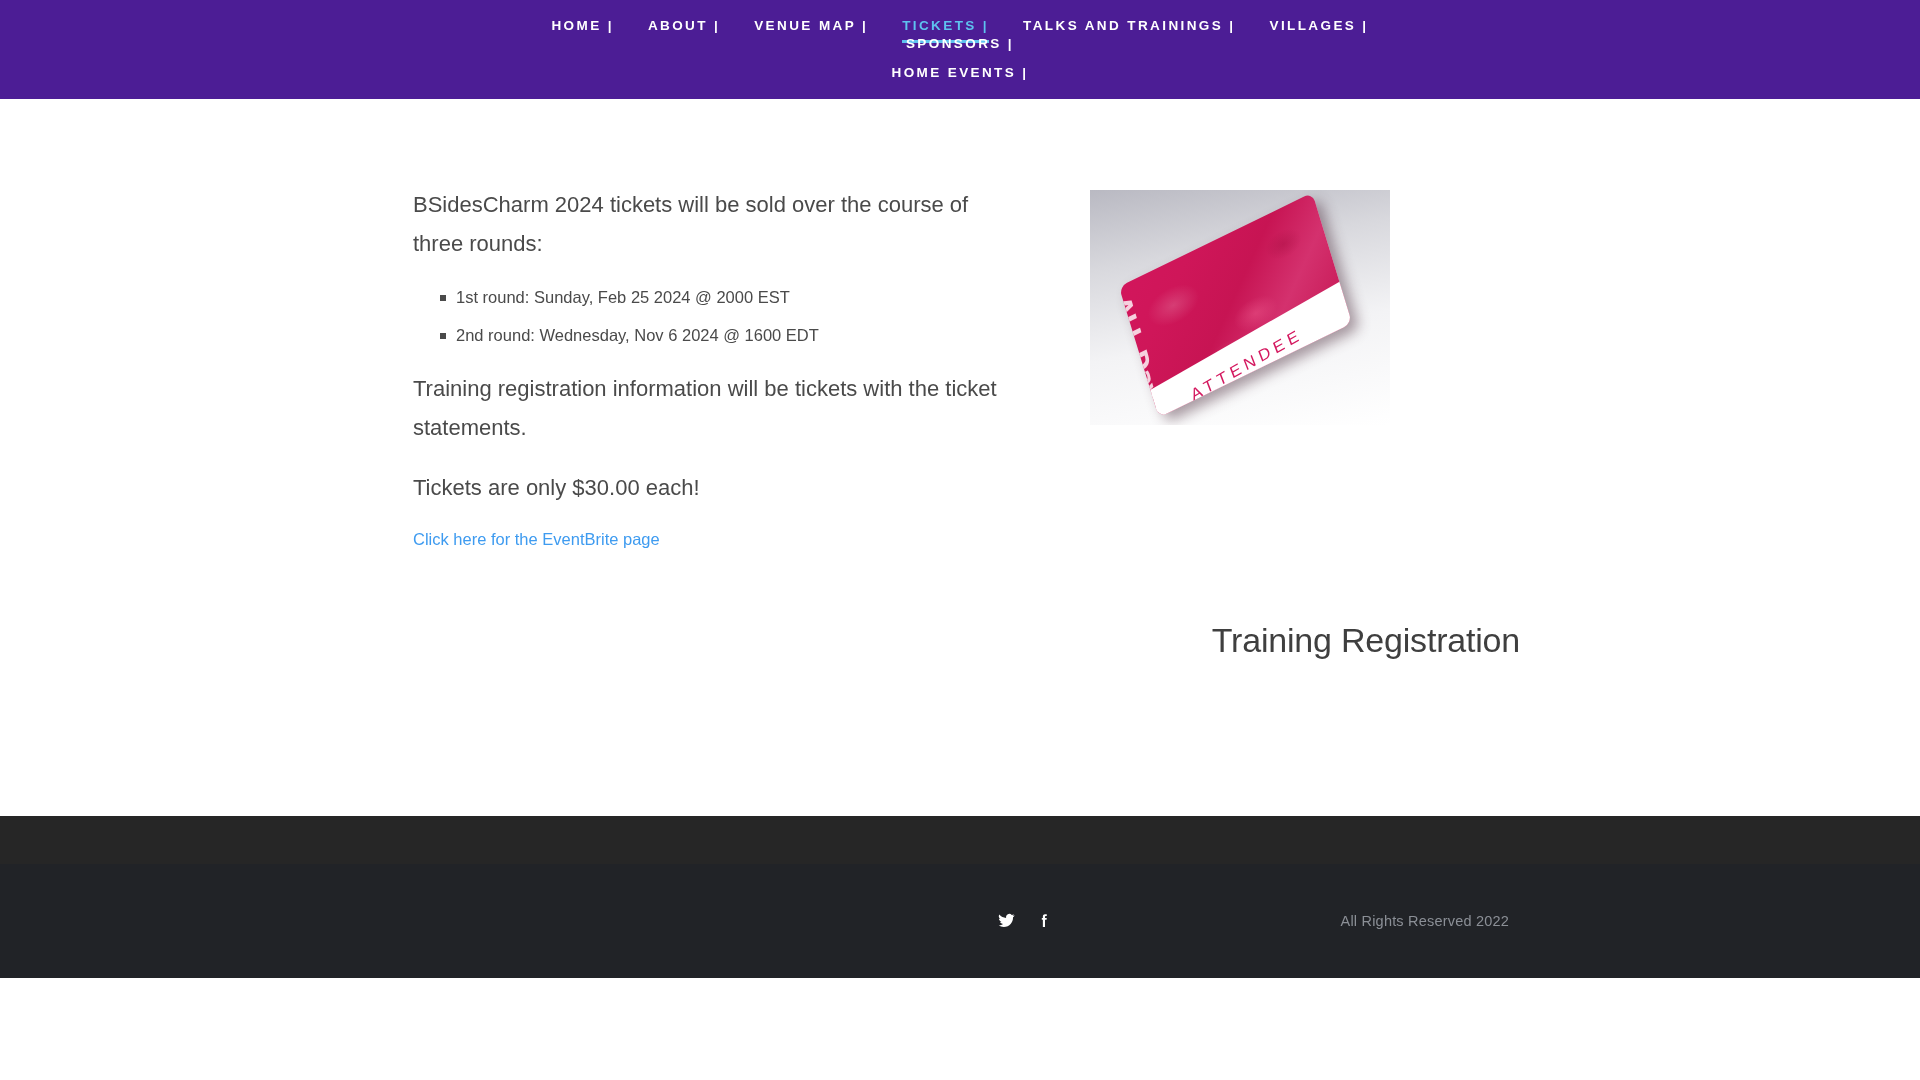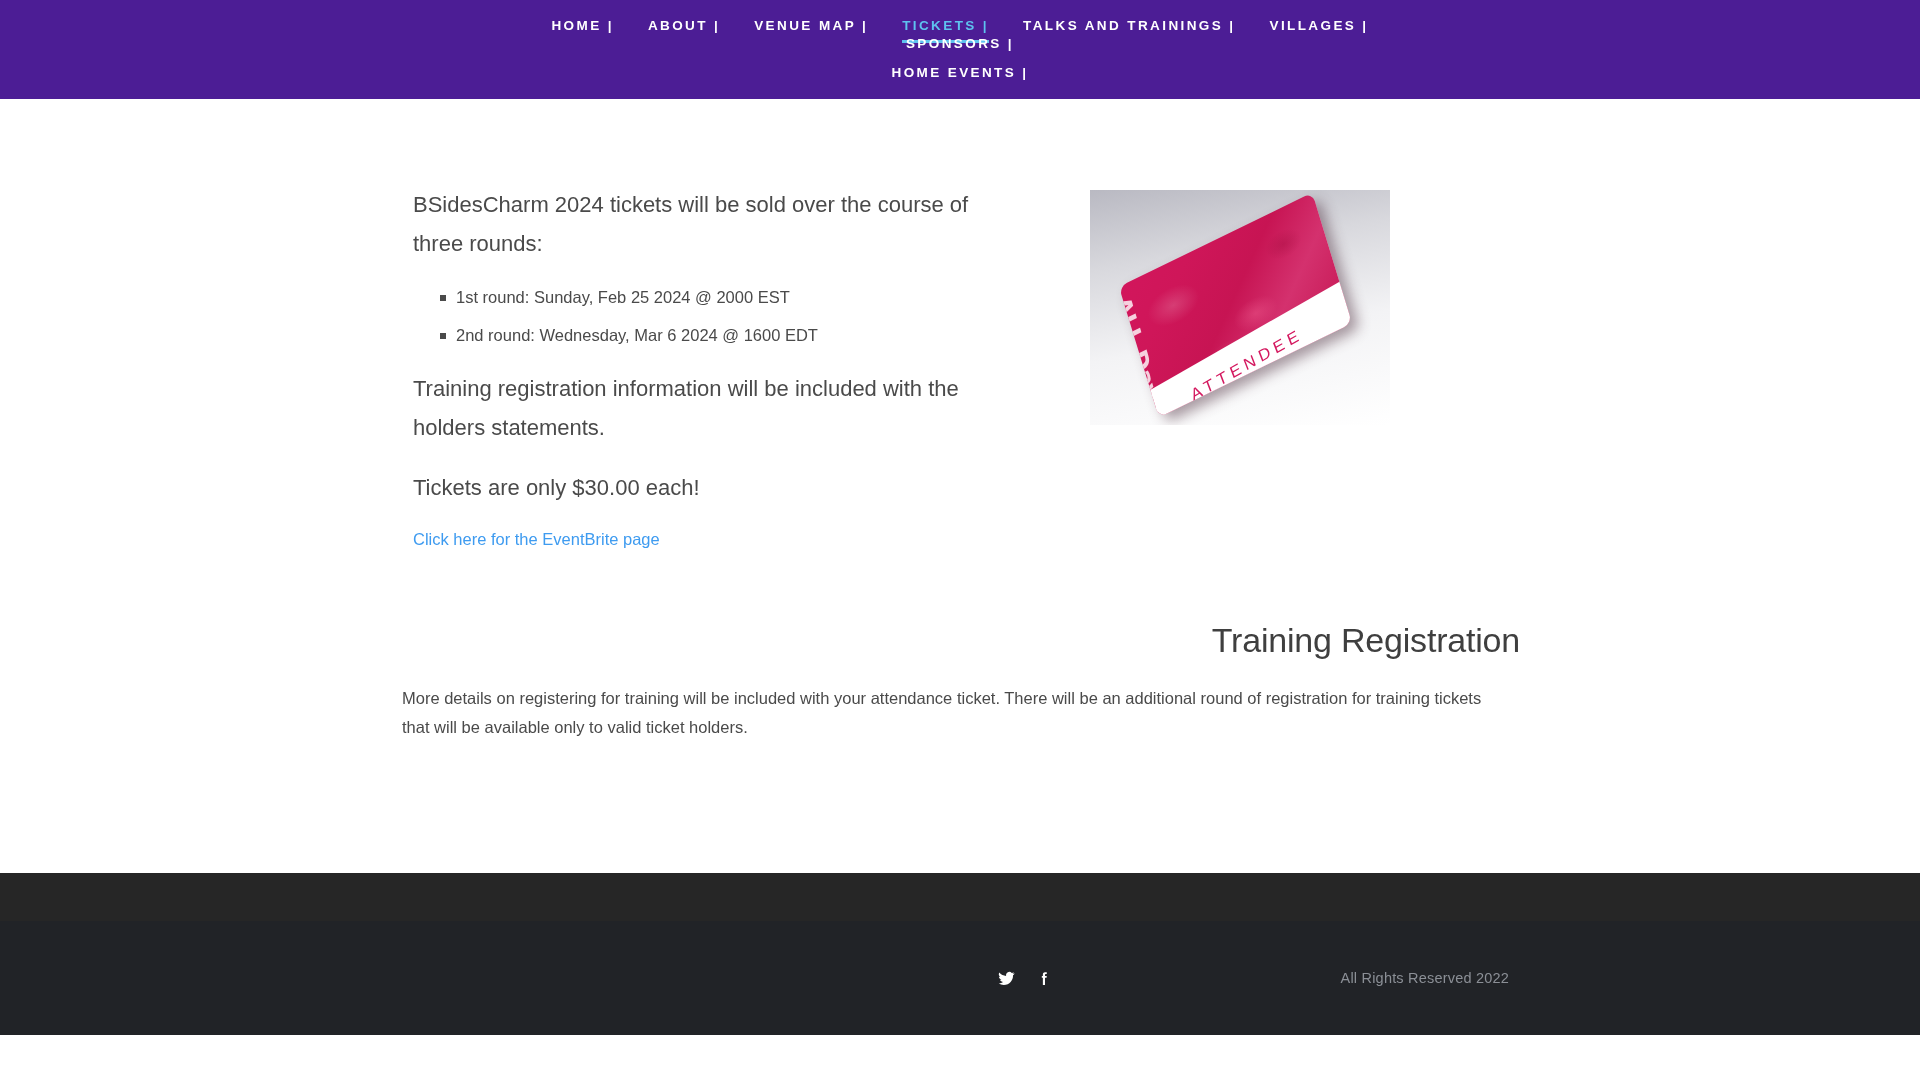--- a/index.html
+++ b/index.html
@@ -296,24 +296,24 @@
 
 <main class="main">
   <div class="content-wrap">
     <div class="top-section">
 
       <div class="top-left">
         <p class="body-text para">BSidesCharm 2024 tickets will be sold over the course of three rounds:</p>
 
         <ul class="rounds" id="rounds-list">
             <li>1st round: Sunday, Feb 25 2024 @ 2000 EST</li>
-            <li>2nd round: Wednesday, Mar 6 2024 @ 1600 EDT</li>
+            <li>2nd round: Wednesday, Nov 6 2024 @ 1600 EDT</li>
           </ul>
 
-        <p class="body-text para">Training registration information will be included with the holders statements.</p>
+        <p class="body-text para">Training registration information will be tickets with the ticket statements.</p>
         <p class="body-text para">Tickets are only $30.00 each!</p>
         <a class="eventbrite-link">Click here for the EventBrite page</a>
       </div>
 
       <div class="top-right">
         <div class="badge-figure">
           <div class="badge-edge"></div>
           <div class="badge-card">
             <div class="badge-top-text">ALL Day Pass</div>
             <div class="badge-white-band">
@@ -321,21 +321,20 @@
             </div>
           </div>
         </div>
       </div>
 
     </div>
   </div>
 
   <section class="training-section">
     <h2 class="training-title">Training Registration</h2>
-    <p class="training-body">More details on registering for training will be included with your attendance ticket. There will be an additional round of registration for training tickets that will be available only to valid ticket holders.</p>
   </section>
 
   <div class="footer-spacer"></div>
 </main>
 
 <div class="footer-top-bar"></div>
 <footer class="footer-main">
   <div class="footer-inner">
     <div class="social-group">
       <a class="social-icon" title="Twitter">

